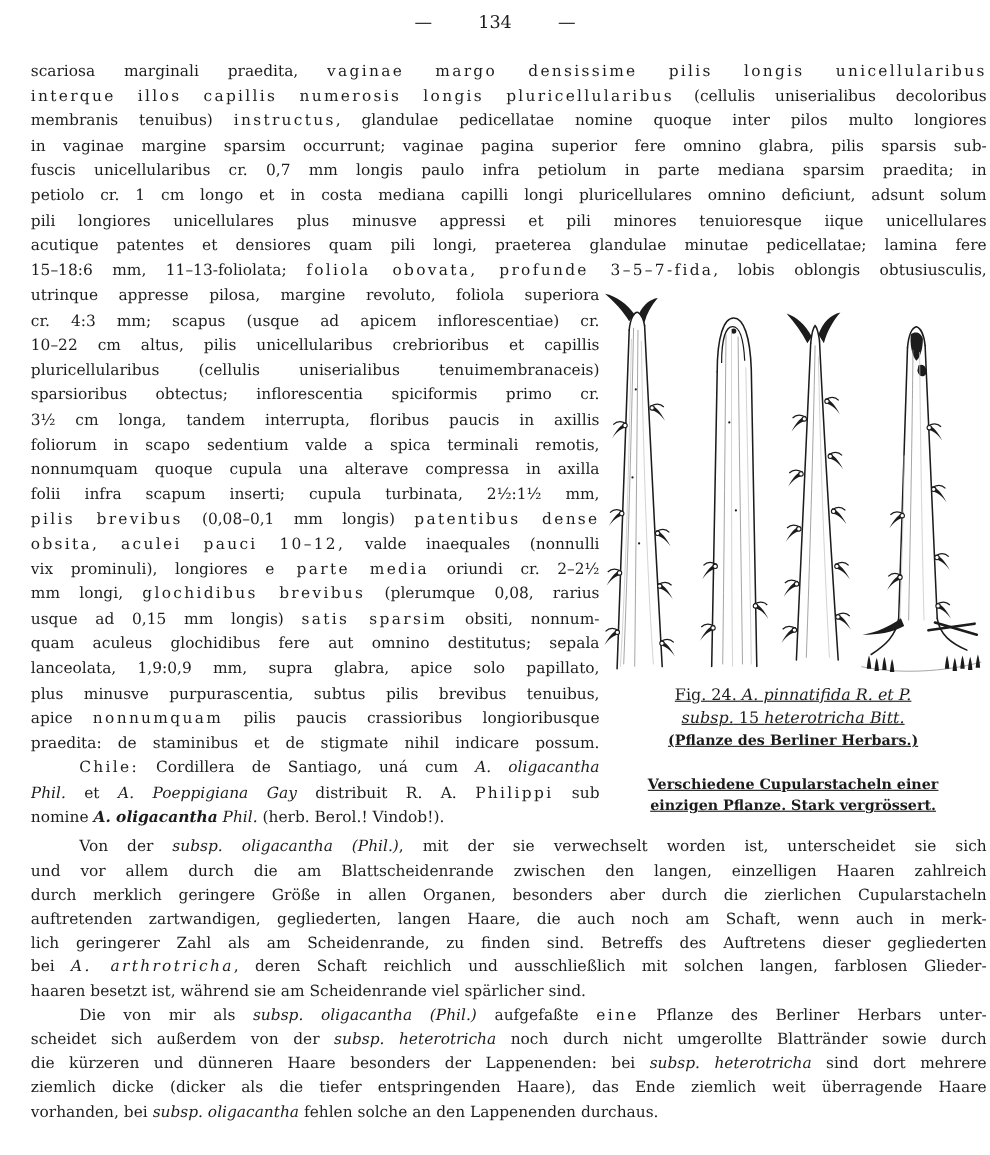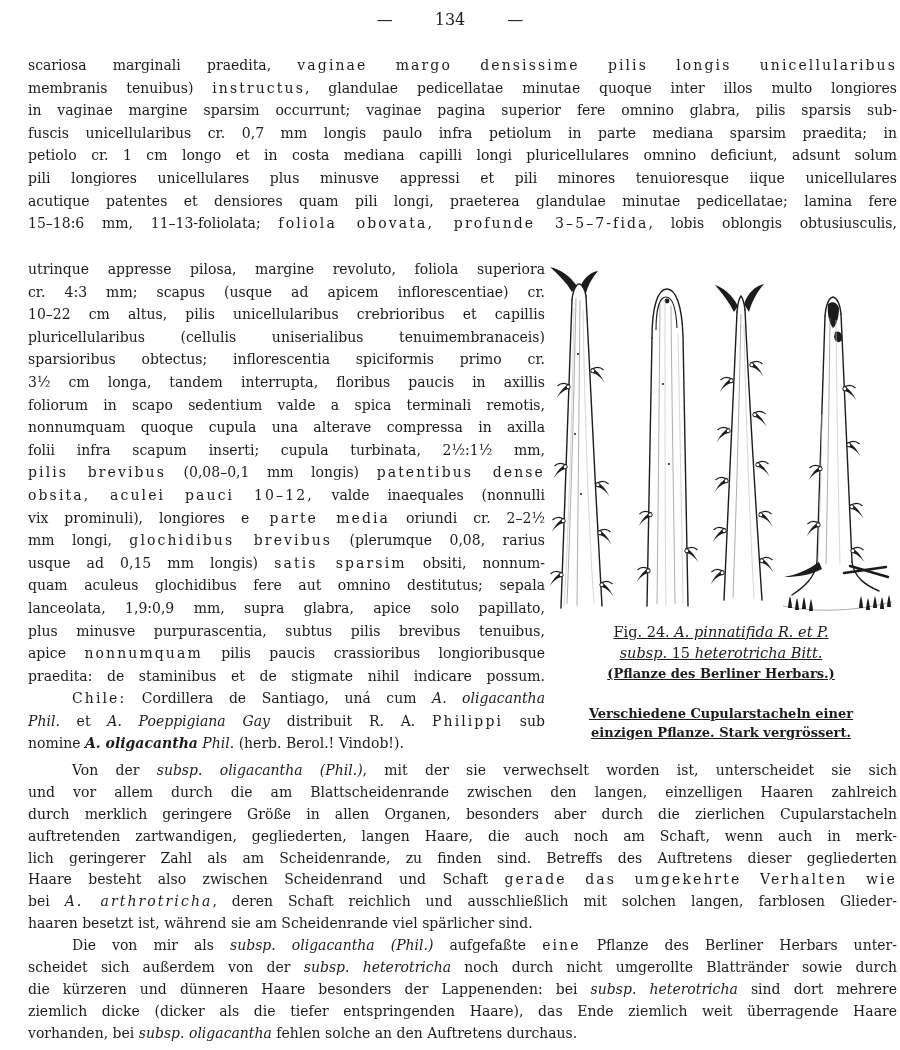--- a/index.html
+++ b/index.html
@@ -53,21 +53,22 @@
 <div class="page">
 
   <div class="header">
     <span>—</span>
     <span>134</span>
     <span>—</span>
   </div>
 
   <div class="block" id="latin-full">
       <div class="line"><span>scariosa marginali praedita, </span><span class="sp">vaginae margo densissime pilis longis unicellularibus</span></div>
-      <div class="line"><span>membranis tenuibus) </span><span class="sp">instructus</span><span>, glandulae pedicellatae minutae quoque inter illos multo longiores</span></div>
+      <div class="line"><span class="sp">interque illos capillis numerosis longis pluricellularibus</span><span> (cellulis uniserialibus decoloribus</span></div>
+      <div class="line"><span>membranis tenuibus) </span><span class="sp">instructus</span><span>, glandulae pedicellatae nomine quoque inter pilos multo longiores</span></div>
       <div class="line"><span>in vaginae margine sparsim occurrunt; vaginae pagina superior fere omnino glabra, pilis sparsis sub-</span></div>
       <div class="line"><span>fuscis unicellularibus cr. 0,7 mm longis paulo infra petiolum in parte mediana sparsim praedita; in</span></div>
       <div class="line"><span>petiolo cr. 1 cm longo et in costa mediana capilli longi pluricellulares omnino deficiunt, adsunt solum</span></div>
       <div class="line"><span>pili longiores unicellulares plus minusve appressi et pili minores tenuioresque iique unicellulares</span></div>
       <div class="line"><span>acutique patentes et densiores quam pili longi, praeterea glandulae minutae pedicellatae; lamina fere</span></div>
       <div class="line"><span>15–18:6 mm, 11–13-foliolata; </span><span class="sp">foliola obovata, profunde 3–5–7-fida</span><span>, lobis oblongis obtusiusculis,</span></div>
     </div>
 
   <div class="block" id="latin-narrow">
       <div class="line"><span>utrinque appresse pilosa, margine revoluto, foliola superiora</span></div>
@@ -210,23 +211,22 @@
         </div>
     </div>
   </div>
 
   <div class="block" id="german">
       <div class="line indent"><span>Von der </span><span class="it">subsp. oligacantha (Phil.)</span><span>, mit der sie verwechselt worden ist, unterscheidet sie sich</span></div>
       <div class="line"><span>und vor allem durch die am Blattscheidenrande zwischen den langen, einzelligen Haaren zahlreich</span></div>
       <div class="line"><span>durch merklich geringere Größe in allen Organen, besonders aber durch die zierlichen Cupularstacheln</span></div>
       <div class="line"><span>auftretenden zartwandigen, gegliederten, langen Haare, die auch noch am Schaft, wenn auch in merk-</span></div>
       <div class="line"><span>lich geringerer Zahl als am Scheidenrande, zu finden sind.  Betreffs des Auftretens dieser gegliederten</span></div>
-      <div class="line"><span>Haare besteht also zwischen Scheidenrand und Schaft </span><span class="sp">gerade das umgekehrte Verhalten wie</span></div>
       <div class="line"><span>bei </span><span class="it sp">A. arthrotricha</span><span>, deren Schaft reichlich und ausschließlich mit solchen langen, farblosen Glieder-</span></div>
       <div class="line end"><span>haaren besetzt ist, während sie am Scheidenrande viel spärlicher sind.</span></div>
       <div class="line indent"><span>Die von mir als </span><span class="it">subsp. oligacantha (Phil.)</span><span> aufgefaßte </span><span class="sp">eine</span><span> Pflanze des Berliner Herbars unter-</span></div>
       <div class="line"><span>scheidet sich außerdem von der </span><span class="it">subsp. heterotricha</span><span> noch durch nicht umgerollte Blattränder sowie durch</span></div>
       <div class="line"><span>die kürzeren und dünneren Haare besonders der Lappenenden: bei </span><span class="it">subsp. heterotricha</span><span> sind dort mehrere</span></div>
       <div class="line"><span>ziemlich dicke (dicker als die tiefer entspringenden Haare), das Ende ziemlich weit überragende Haare</span></div>
-      <div class="line end"><span>vorhanden, bei </span><span class="it">subsp. oligacantha</span><span> fehlen solche an den Auftretens durchaus.</span></div>
+      <div class="line end"><span>vorhanden, bei </span><span class="it">subsp. oligacantha</span><span> fehlen solche an den Lappenenden durchaus.</span></div>
     </div>
 
 </div>
 
 </body></html>

